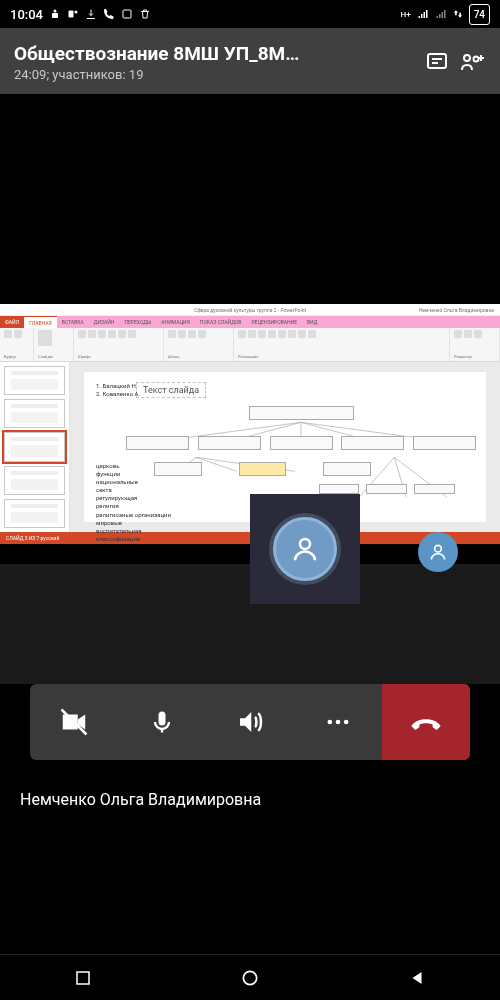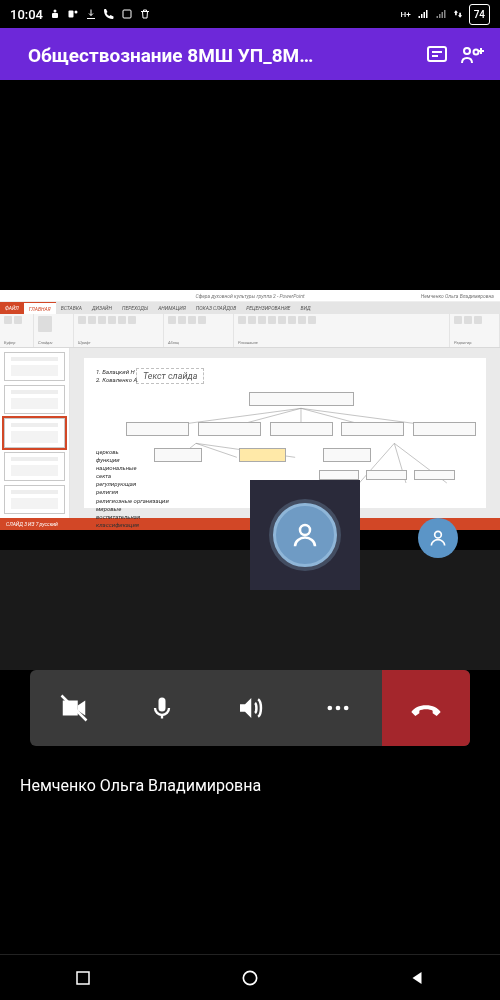--- a/index.html
+++ b/index.html
@@ -1,27 +1,27 @@
 <!DOCTYPE html>
 <html><head>
 <meta charset="utf-8">
 <style>
   * { margin:0; padding:0; box-sizing:border-box; }
   html,body { width:500px; height:1000px; background:#000; font-family:-apple-system,Segoe UI,Roboto,Arial,sans-serif; color:#fff; overflow:hidden; }
   .status-bar { height:28px; display:flex; justify-content:space-between; align-items:center; padding:0 10px; font-size:13px; font-weight:500; }
   .status-left,.status-right { display:flex; align-items:center; gap:6px; }
   .status-right .batt { border:1px solid #fff; border-radius:3px; padding:4px 4px; font-size:10px; }
-  .meeting-header { background:#6d28d9; padding:14px 14px 12px 28px; display:flex; align-items:center; gap:10px; }
+  .meeting-header { background:#404040; padding:14px 14px 12px 14px; display:flex; align-items:center; gap:10px; }
   .meeting-header .titlewrap { flex:1; min-width:0; }
   .meeting-title { font-size:19px; font-weight:700; white-space:nowrap; overflow:hidden; text-overflow:ellipsis; }
   .meeting-sub { font-size:13px; color:#c8c8c8; margin-top:2px; }
   .hdr-icon { width:26px; height:26px; display:flex; align-items:center; justify-content:center; }
   .black-gap { background:#000; }
   .share-area { position:relative; height:260px; background:#000; }
-  .ppt-window { position:absolute; top:0; left:0; right:0; height:240px; background:#e5e5e5; color:#444; font-size:6px; display:flex; flex-direction:column;font-style:italic; }
+  .ppt-window { position:absolute; top:0; left:0; right:0; height:240px; background:#f9a8d4; color:#444; font-size:6px; display:flex; flex-direction:column; }
   .ppt-titlebar { height:12px; background:#fff; display:flex; align-items:center; justify-content:center; font-size:5px; color:#777; border-bottom:1px solid #eee; }
   .ppt-tabs { height:12px; display:flex; align-items:stretch; font-size:5px; }
   .ppt-tab { padding:0 5px; display:flex; align-items:center; color:#555; }
   .ppt-tab.active { background:#fff; color:#d24726; border-top:1px solid #d24726; }
   .ppt-tab.file { background:#d24726; color:#fff; }
   .ppt-ribbon { height:34px; background:#f6f6f6; border-bottom:1px solid #d9d9d9; display:flex; }
   .ribbon-group { border-right:1px solid #e4e4e4; padding:2px 4px; display:flex; flex-direction:column; justify-content:space-between; font-size:4px; color:#777; }
   .ribbon-icons { display:flex; gap:2px; flex-wrap:wrap; }
   .ricon { width:8px; height:8px; background:#ddd; border-radius:1px; }
   .ppt-body { flex:1; display:flex; min-height:0; }
@@ -114,20 +114,23 @@
           <path d="M7 3l5 6H9v6H5V9H2zM17 21l-5-6h3V9h4v6h3z"></path>
         </svg>
     </span>
     <span class="batt">74</span>
   </div>
 </div>
 
 <div class="meeting-header">
   <div class="titlewrap">
     <div class="meeting-title">Обществознание 8МШ УП_8М…</div>
+    <div class="meeting-sub">
+      <span>24:09</span>; <span>участников: 19</span>
+    </div>
   </div>
   <div class="hdr-icon">
     <svg width="24" height="24" viewBox="0 0 24 24" fill="none" stroke="#fff" stroke-width="2">
         <rect x="3" y="4" width="18" height="14" rx="2"></rect>
         <path d="M7 9h10M7 13h6"></path>
       </svg>
   </div>
   <div class="hdr-icon">
     <svg width="26" height="24" viewBox="0 0 26 24" fill="none" stroke="#fff" stroke-width="2">
         <circle cx="7" cy="8" r="3"></circle>

